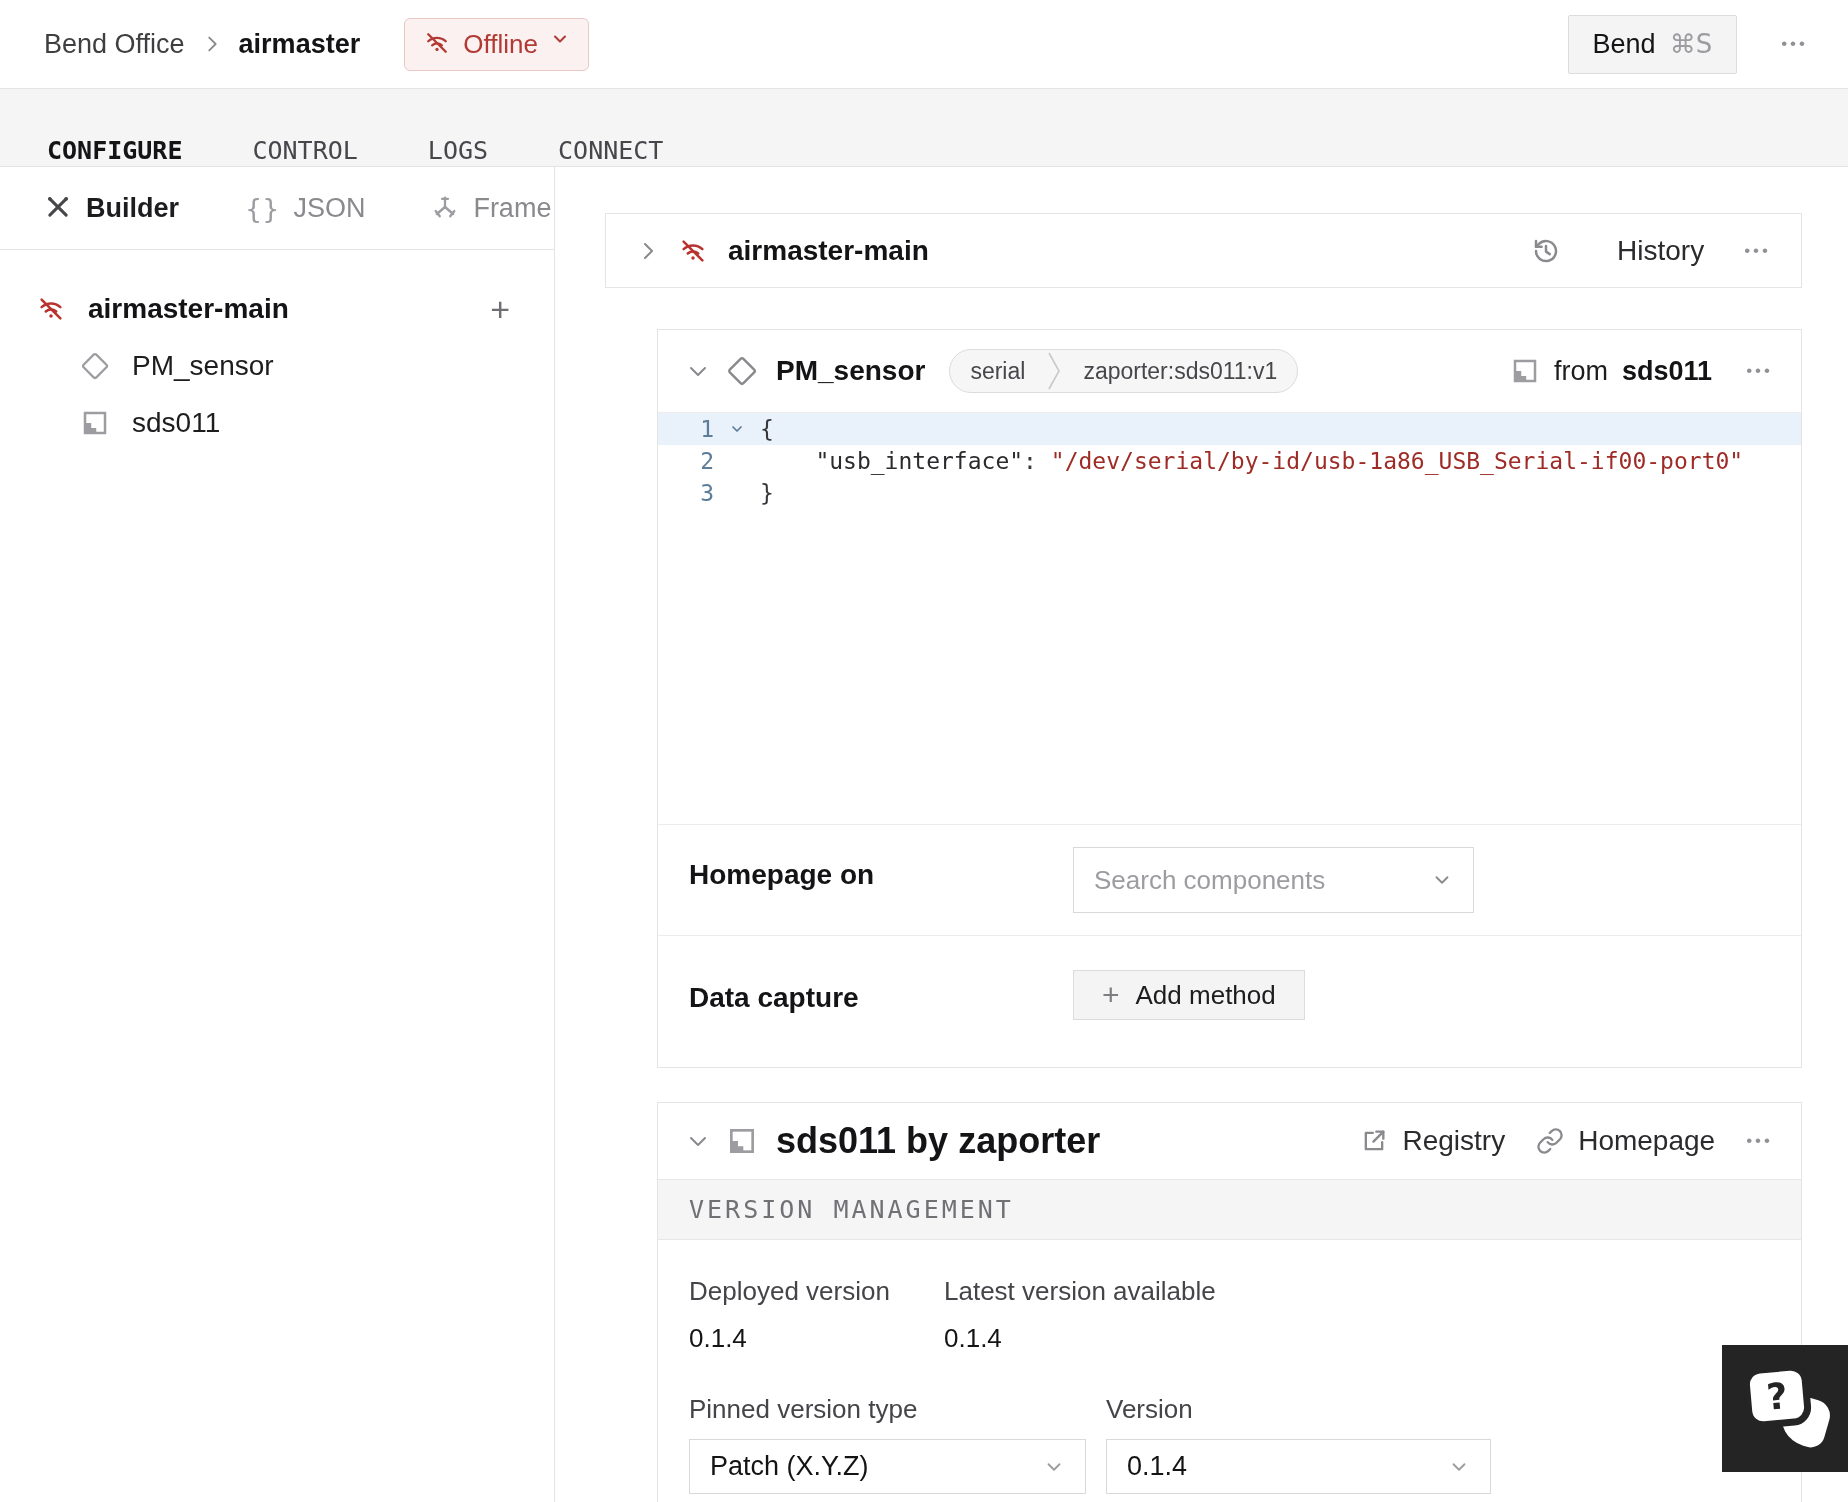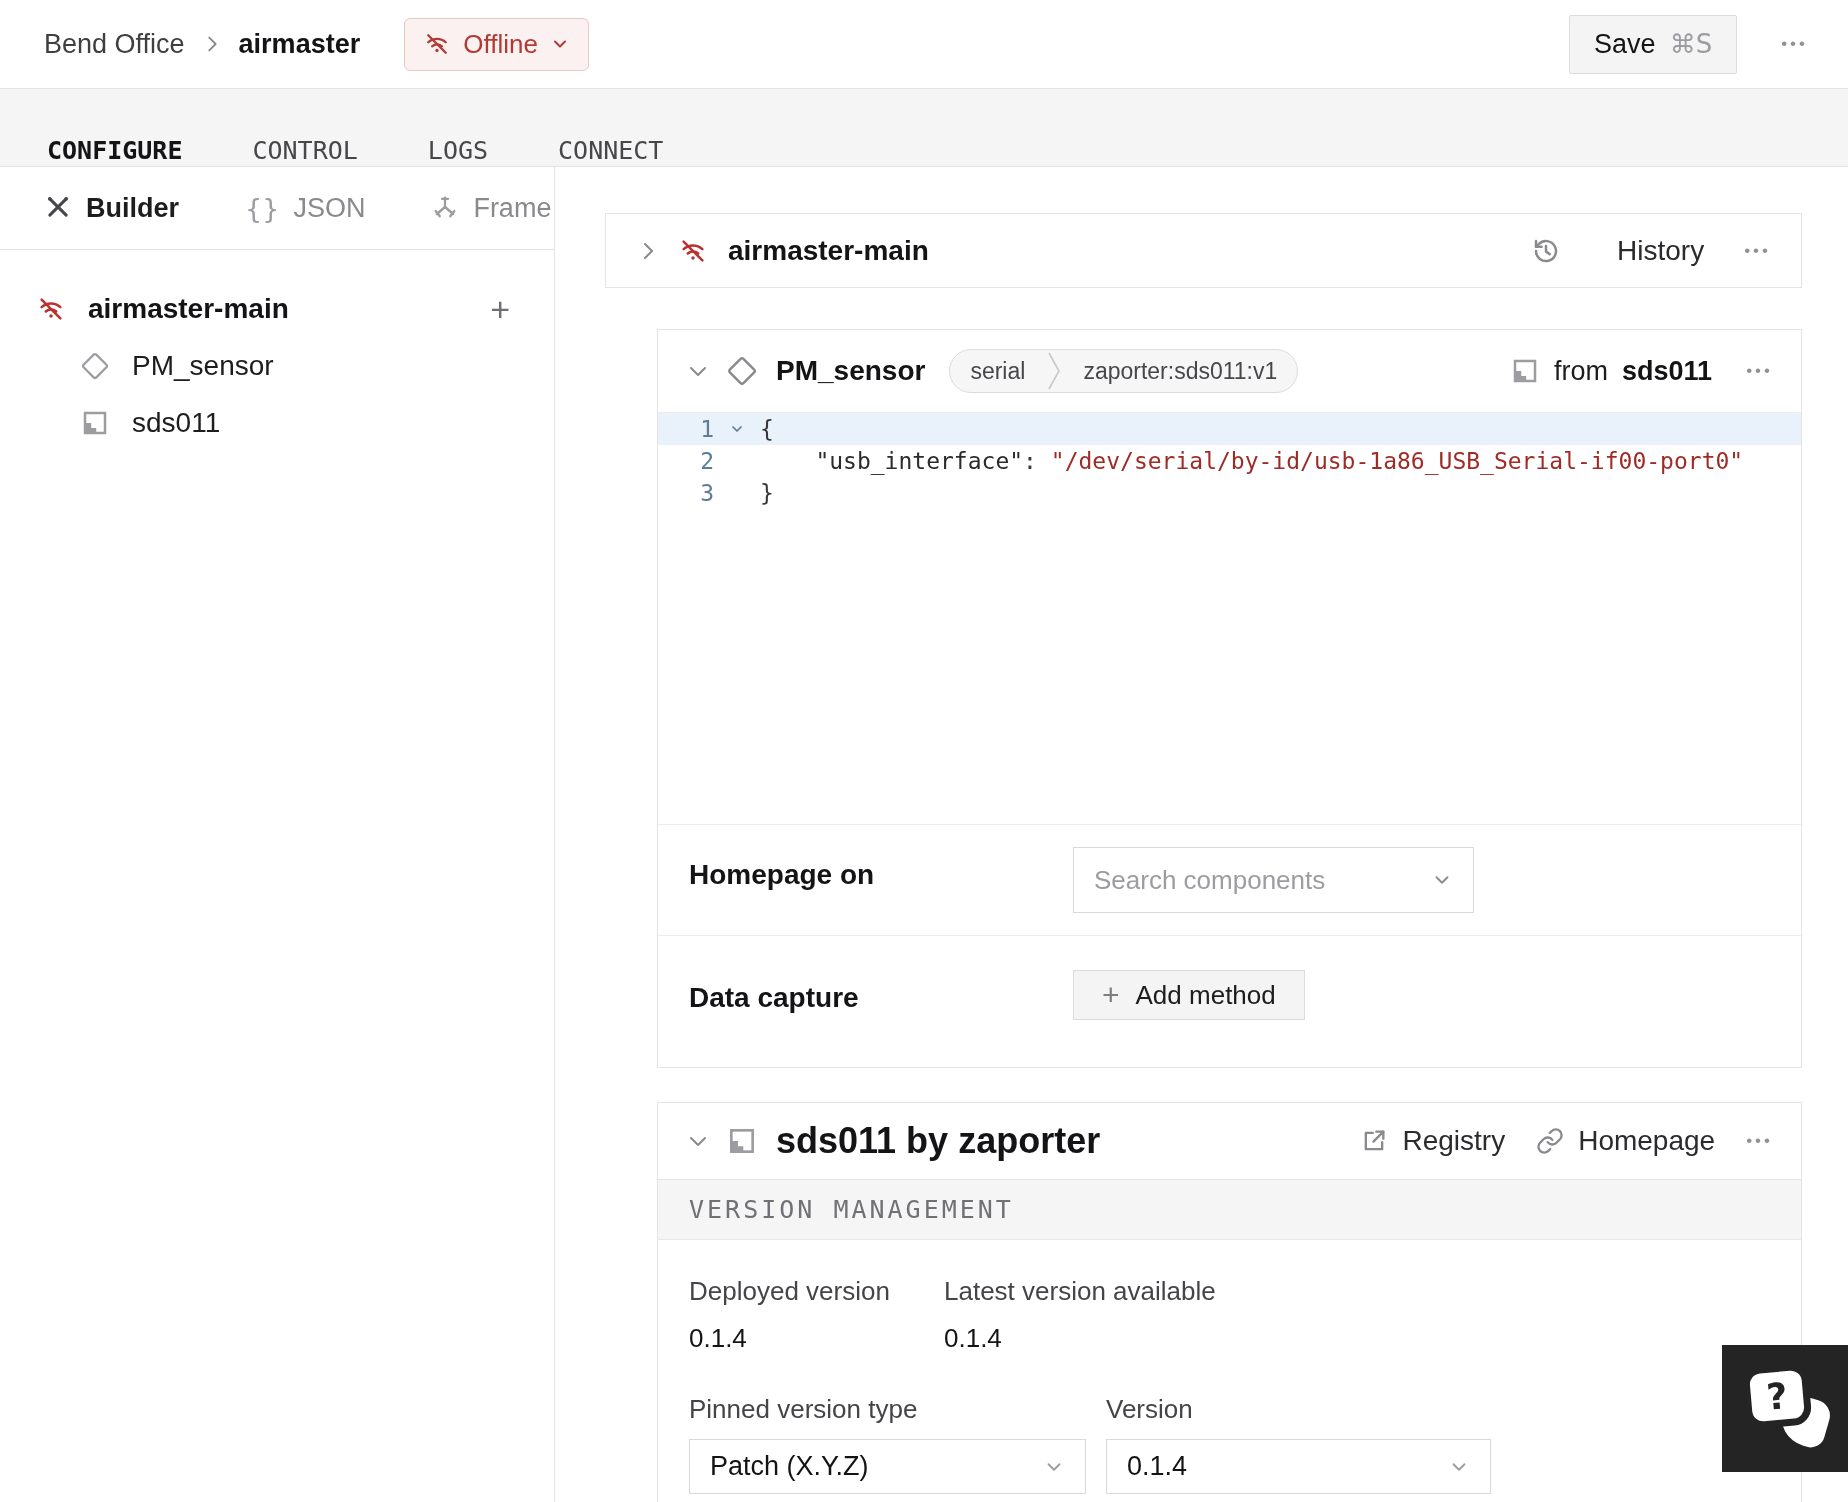--- a/index.html
+++ b/index.html
@@ -8,21 +8,21 @@
     position:relative; width:1848px; height:1502px; overflow:hidden;
     font-family:"Liberation Sans", sans-serif; color:#1d1d1f; background:#fff;
   }
   
   .topbar { height:88px; display:flex; align-items:center; padding:0 40px 0 44px; background:#fff; }
   .breadcrumb { display:flex; align-items:center; gap:16px; }
   .crumb-loc { font-size:27px; color:#3f3f42; }
   .crumb-sep { display:flex; align-items:center; color:#8a8a8e; }
   .crumb-machine { font-size:27px; font-weight:700; color:#141416; }
   .status-badge {
-    margin-left:44px; display:flex; align-items:center; gap:12px;
+    margin-left:44px; display:flex; gap:12px;
     background:#fbf1f0; border:1px solid #e9c9c6; border-radius:6px;
     padding:10px 18px; cursor:pointer;
   }
   .status-badge .label { font-size:26px; color:#b23a34; }
   .topbar-right { margin-left:auto; display:flex; align-items:center; gap:44px; }
   .save-btn {
     display:flex; align-items:center; gap:14px; background:#f4f4f5;
     border:1px solid #dcdcde; border-radius:2px; padding:13px 24px; cursor:pointer;
   }
   .save-btn .save-label { font-size:27px; color:#141416; }
@@ -157,21 +157,21 @@
       </span>
       <span class="label">Offline</span>
       <span class="icon" style="color:#b23a34;">
         <svg width="20" height="20" viewBox="0 0 24 24" fill="none" stroke="currentColor" stroke-width="2.4" stroke-linecap="round" stroke-linejoin="round">
             <polyline points="6 9 12 15 18 9"></polyline>
           </svg>
       </span>
     </div>
     <div class="topbar-right">
       <button class="save-btn">
-        <span class="save-label">Save</span>
+        <span class="save-label">Bend</span>
         <span class="save-shortcut">⌘S</span>
       </button>
       <span class="dots">•••</span>
     </div>
   </header>
 
   <nav class="tabbar">
     <span class="tab active">CONFIGURE</span>
     <span class="tab">CONTROL</span>
     <span class="tab">LOGS</span>

